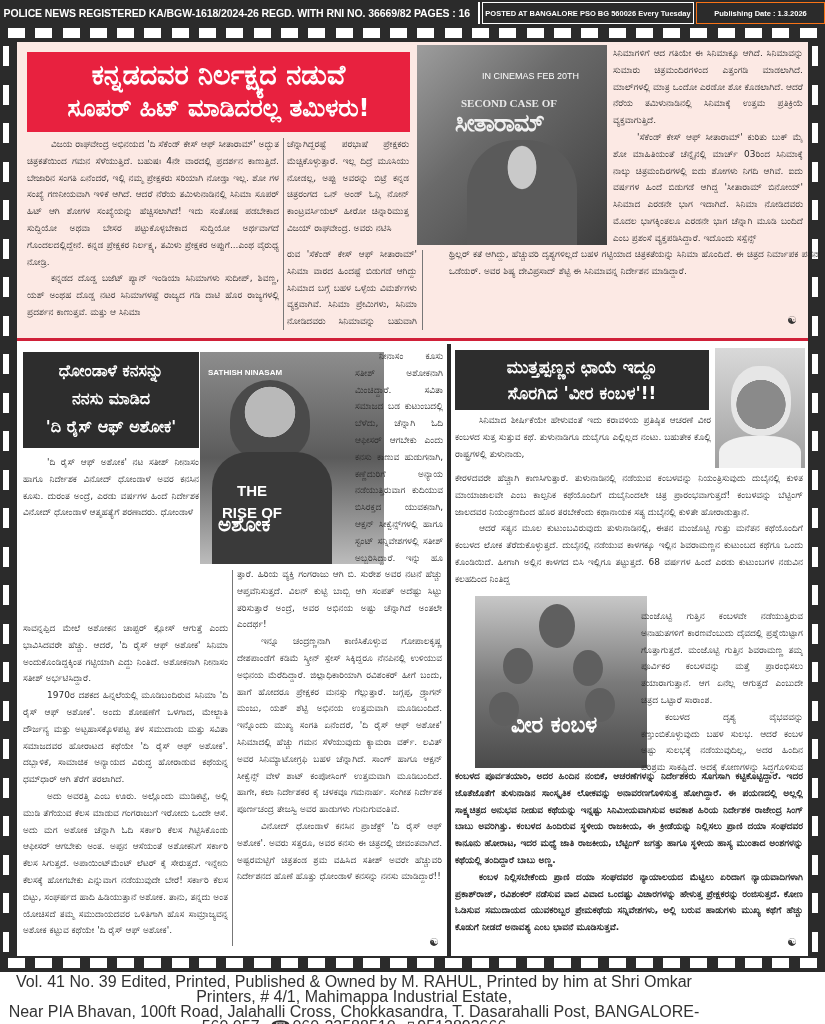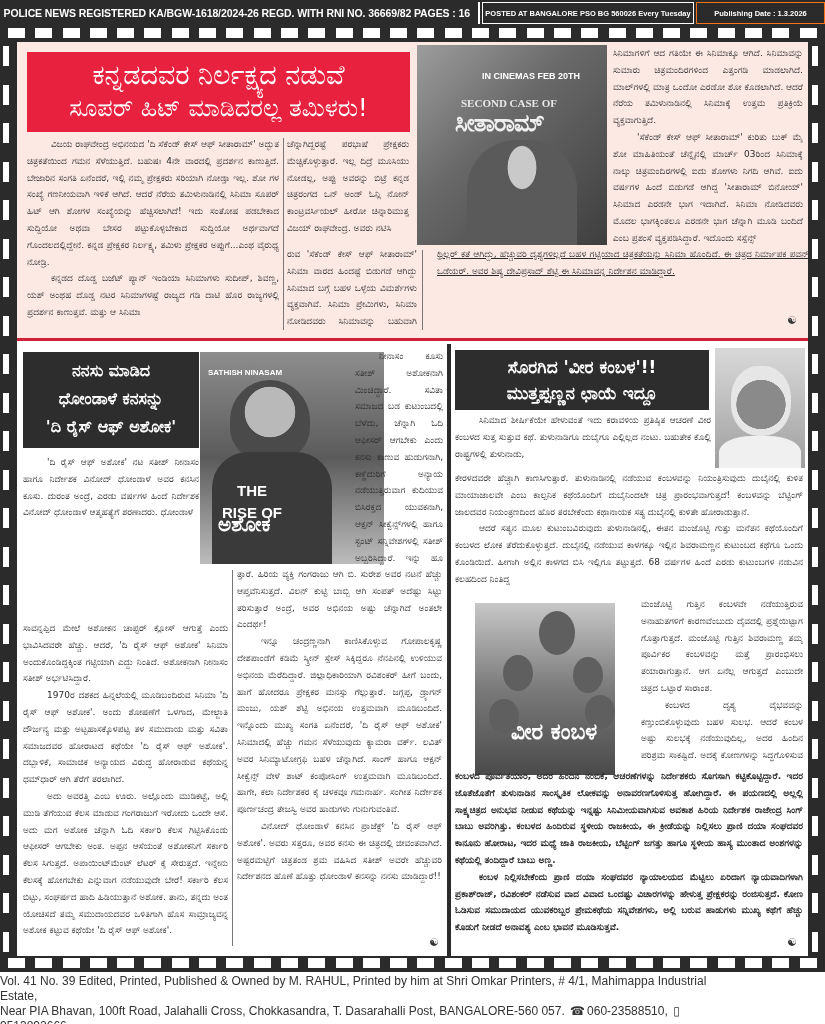--- a/index.html
+++ b/index.html
@@ -20,25 +20,25 @@
   .perf-h { width: 17px; height: 10px; background: #fff; }
   .perf-col { position: absolute; top: 20px; bottom: 20px; width: 10px; display: flex; flex-direction: column; justify-content: space-between; }
   .perf-col.left { left: 3px; }
   .perf-col.right { right: 3px; }
   .perf-v { width: 6px; height: 20px; background: #fff; }
 
   .inner { position: absolute; left: 17px; top: 16px; right: 17px; bottom: 16px; background: #fff; }
 
   
   .top-article { position: absolute; left: 0; top: 0; width: 791px; height: 299px; background: #fce9e4; border-bottom: 3px solid #d02038; }
-  .headline-red { position: absolute; left: 10px; top: 10px; width: 383px; height: 80px; background: #e8213f; color: #fff; font-weight: normal; text-align: center; padding-top: 6px; }
+  .headline-red { position: absolute; left: 10px; top: 10px; width: 383px; height: 80px; background: #e8213f; color: #fff; font-weight: bold; text-align: center; padding-top: 6px; }
   .headline-red .l1 { font-size: 27px; line-height: 34px; }
   .headline-red .l2 { font-size: 24px; line-height: 32px; }
   .top-photo { position: absolute; left: 400px; top: 3px; width: 190px; height: 200px; background: linear-gradient(135deg, #9d9d9d 0%, #6a6a6a 40%, #3e3e3e 100%); overflow: hidden; }
-  .top-photo .poster-date { position: absolute; left: 65px; top: 26px; color: #fff; font-family: "Liberation Sans", sans-serif; font-weight: bold; font-size: 9px; }
+  .top-photo .poster-date { position: absolute; left: 65px; top: 26px; color: #fff; font-family: "Liberation Sans", sans-serif; font-weight: normal; font-size: 9px; }
   .top-photo .poster-title1 { position: absolute; left: 44px; top: 52px; color: #e8e8e8; font-family: "Liberation Serif", serif; font-weight: bold; font-size: 11px; }
   .top-photo .poster-title2 { position: absolute; left: 38px; top: 64px; color: #f0f0f0; font-weight: bold; font-size: 24px; letter-spacing: -1px; }
   .top-photo .figure { position: absolute; left: 50px; top: 95px; width: 110px; height: 110px; background: radial-gradient(ellipse at 50% 25%, #c9c9c9 0 18%, #5a5a5a 19% 100%); border-radius: 45% 45% 0 0; }
 
   .col { position: absolute; font-size: 9px; line-height: 16.8px; color: #2a2a2a; text-align: justify; overflow: hidden; }
   .col p { text-indent: 24px; }
   .top-c1 { left: 10px; top: 94px; width: 252px; height: 196px; }
   .top-c2 { left: 270px; top: 94px; width: 122px; height: 108px; }
   .top-c2b { left: 270px; top: 204px; width: 130px; height: 86px; }
   .top-c3 { left: 596px; top: 3px; width: 190px; height: 204px; }
@@ -64,28 +64,28 @@
   .mid-sep { position: absolute; left: 430px; top: 0; width: 4px; height: 612px; background: #2b2b2b; }
 
   
   .br { position: absolute; left: 436px; top: 0; width: 355px; height: 612px; }
   .br-headline { position: absolute; left: 2px; top: 6px; width: 254px; height: 60px; background: #2d2d2d; color: #fff; font-weight: bold; text-align: center; font-size: 17px; line-height: 26px; padding-top: 4px; }
   .br-photo { position: absolute; left: 262px; top: 4px; width: 90px; height: 120px; background: linear-gradient(180deg, #d9d9d9 0%, #9f9f9f 100%); overflow: hidden; }
   .br-photo .face { position: absolute; left: 16px; top: 18px; width: 60px; height: 70px; border-radius: 45%; background: radial-gradient(circle at 50% 55%, #8a8a8a 0 50%, #e6e6e6 51% 100%); }
   .br-photo .shirt { position: absolute; left: 4px; top: 88px; width: 82px; height: 40px; background: #f0f0f0; border-radius: 40% 40% 0 0; }
   .br-c0 { left: 2px; top: 68px; width: 256px; height: 58px; }
   .br-c1 { left: 2px; top: 126px; width: 348px; height: 124px; }
-  .br-poster { position: absolute; left: 22px; top: 259px; width: 140px; height: 172px; background: linear-gradient(180deg, #c7c7c7 0%, #7a7a7a 50%, #4a4a4a 100%); overflow: hidden; }
+  .br-poster { position: absolute; left: 22px; top: 252px; width: 172px; height: 172px; background: linear-gradient(180deg, #c7c7c7 0%, #7a7a7a 50%, #4a4a4a 100%); overflow: hidden; }
   .br-poster .fig { position: absolute; border-radius: 50%; background: #5f5f5f; }
   .br-poster .title { position: absolute; left: 36px; top: 116px; color: #fff; font-weight: bold; font-size: 22px; }
-  .br-c2 { left: 188px; top: 252px; width: 162px; height: 172px; }
+  .br-c2 { left: 188px; top: 264px; width: 162px; height: 172px; }
   .br-c3 { left: 2px; top: 424px; width: 348px; height: 186px; font-weight: bold; }
 
   
-  .footer { position: absolute; left: 0; top: 972px; width: 708px; height: 52px; font-family: "Liberation Sans", sans-serif; font-size: 12px; color: #333; line-height: 15px; padding-top: 2px; }
+  .footer { position: absolute; left: 0; top: 972px; width: 708px; height: 52px; text-align: center; font-family: "Liberation Sans", sans-serif; font-size: 16px; color: #333; line-height: 15px; padding-top: 2px; }
   .footer .ic { display: inline-block; margin: 0 2px; }
 </style>
 </head>
 <body>
 
 <div class="masthead">
   <div class="mh-main">POLICE NEWS   REGISTERED  KA/BGW-1618/2024-26  REGD. WITH RNI NO. 36669/82  PAGES : 16</div>
   <div class="mh-posted">POSTED AT BANGALORE PSO BG 560026 Every Tuesday</div>
   <div class="mh-date">Publishing Date : 1.3.2026</div>
 </div>
@@ -232,31 +232,31 @@
         <div>ಚೆನ್ನಾಗಿದ್ದರಷ್ಟೆ ಪರಭಾಷೆ ಪ್ರೇಕ್ಷಕರು ಮೆಚ್ಚಿಕೊಳ್ಳುತ್ತಾರೆ. ಇಲ್ಲ ದಿದ್ರೆ ಮೂಸಿಯು ನೋಡಲ್ಲ, ಅಪ್ಪು ಅವರನ್ನು ಬಿಟ್ರೆ ಕನ್ನಡ ಚಿತ್ರರಂಗದ ಒನ್ ಅಂಡ್ ಓನ್ಲಿ ನೋನ್ ಕಾಂಟ್ರವರ್ಸಿಯಲ್ ಹೀರೋ ಚಿನ್ನಾರಿಮುತ್ತ ವಿಜಯ್ ರಾಘವೇಂದ್ರ. ಅವರು ನಟಿಸಿ</div>
       </div>
       <div class="col top-c2b">
         <div>ರುವ 'ಸೆಕೆಂಡ್ ಕೇಸ್ ಆಫ್ ಸೀತಾರಾಮ್' ಸಿನಿಮಾ ವಾರದ ಹಿಂದಷ್ಟೆ ಬಿಡುಗಡೆ ಆಗಿದ್ದು ಸಿನಿಮಾದ ಬಗ್ಗೆ ಬಹಳ ಒಳ್ಳೆಯ ವಿಮರ್ಶೆಗಳು ವ್ಯಕ್ತವಾಗಿವೆ. ಸಿನಿಮಾ ಪ್ರೇಮಿಗಳು, ಸಿನಿಮಾ ನೋಡಿದವರು ಸಿನಿಮಾವನ್ನು ಬಹುವಾಗಿ ಮೆಚ್ಚಿಕೊಂಡಿದ್ದಾರೆ. ಆದರೆ ಈ ಹಿಂದಿನ ಕನ್ನಡದ ಕೆಲ ಒಳ್ಳೆಯ</div>
       </div>
       <div class="vsep" style="left:405px; top:208px; height:80px;"></div>
       <div class="col top-c3">
         <div>ಸಿನಿಮಾಗಳಿಗೆ ಆದ ಗತಿಯೇ ಈ ಸಿನಿಮಾಕ್ಕೂ ಆಗಿದೆ. ಸಿನಿಮಾವನ್ನು ಸುಮಾರು ಚಿತ್ರಮಂದಿರಗಳಿಂದ ಎತ್ತಂಗಡಿ ಮಾಡಲಾಗಿದೆ. ಮಾಲ್‌ಗಳಲ್ಲಿ ಮಾತ್ರ ಒಂದೋ ಎರಡೋ ಶೋ ಕೊಡಲಾಗಿದೆ. ಆದರೆ ನೆರೆಯ ತಮಿಳುನಾಡಿನಲ್ಲಿ ಸಿನಿಮಾಕ್ಕೆ ಉತ್ತಮ ಪ್ರತಿಕ್ರಿಯೆ ವ್ಯಕ್ತವಾಗುತ್ತಿದೆ.</div>
         <p>'ಸೆಕೆಂಡ್ ಕೇಸ್ ಆಫ್ ಸೀತಾರಾಮ್' ಕುರಿತು ಬುಕ್ ಮೈ ಶೋ ಮಾಹಿತಿಯಂತೆ ಚೆನ್ನೈನಲ್ಲಿ ಮಾರ್ಚ್ 03ರಿಂದ ಸಿನಿಮಾಕ್ಕೆ ನಾಲ್ಕು ಚಿತ್ರಮಂದಿರಗಳಲ್ಲಿ ಐದು ಶೋಗಳು ನಿಗದಿ ಆಗಿವೆ. ಐದು ವರ್ಷಗಳ ಹಿಂದೆ ಬಿಡುಗಡೆ ಆಗಿದ್ದ 'ಸೀತಾರಾಮ್ ಬಿನೋಯ್' ಸಿನಿಮಾದ ಎರಡನೇ ಭಾಗ ಇದಾಗಿದೆ. ಸಿನಿಮಾ ನೋಡಿದವರು ಮೊದಲ ಭಾಗಕ್ಕಿಂತಲೂ ಎರಡನೇ ಭಾಗ ಚೆನ್ನಾಗಿ ಮೂಡಿ ಬಂದಿದೆ ಎಂಬ ಪ್ರಶಂಸೆ ವ್ಯಕ್ತಪಡಿಸಿದ್ದಾರೆ. ಇದೊಂದು ಸಸ್ಪೆನ್ಸ್</p>
       </div>
-      <div class="col top-c3b" style="left:420px; width:372px;text-decoration:underline;">
+      <div class="col top-c3b" style="left:432px; width:372px;">
         <div>ಥ್ರಿಲ್ಲರ್ ಕತೆ ಆಗಿದ್ದು, ಹೆಚ್ಚುವರಿ ದೃಶ್ಯಗಳಿಲ್ಲದೆ ಬಹಳ ಗಟ್ಟಿಯಾದ ಚಿತ್ರಕತೆಯನ್ನು ಸಿನಿಮಾ ಹೊಂದಿದೆ. ಈ ಚಿತ್ರದ ನಿರ್ಮಾಪಕ ಪವನ್ ಒಡೆಯರ್. ಅವರ ಶಿಷ್ಯ ದೇವಿಪ್ರಸಾದ್ ಶೆಟ್ಟಿ ಈ ಸಿನಿಮಾವನ್ನ ನಿರ್ದೇಶನ ಮಾಡಿದ್ದಾರೆ.</div>
       </div>
       <div class="yinyang" style="left:770px; top:272px;">☯</div>
     </div>
 
     <div class="section-bottom">
 
       <div class="bl-headline">
+        <div>ಧೋಂಡಾಳೆ ಕನಸನ್ನು</div>
         <div>ನನಸು ಮಾಡಿದ</div>
-        <div>ಧೋಂಡಾಳೆ ಕನಸನ್ನು</div>
         <div>'ದಿ ರೈಸ್ ಆಫ್ ಅಶೋಕ'</div>
       </div>
 
       <div class="bl-poster">
         <div class="name">SATHISH NINASAM</div>
         <div class="head"></div>
         <div class="body"></div>
         <div class="rise">THE RISE OF</div>
         <div class="ashoka">ಅಶೋಕ</div>
       </div>
@@ -277,22 +277,22 @@
         <div>ತ್ತಾರೆ. ಹಿರಿಯ ವ್ಯಕ್ತಿ ಗಂಗರಾಜು ಆಗಿ ಬಿ. ಸುರೇಶ ಅವರ ನಟನೆ ಹೆಚ್ಚು ಆಪ್ತವೆನಿಸುತ್ತದೆ. ವಿಲನ್ ಕುಟ್ಟಿ ಬಾಬ್ಬಿ ಆಗಿ ಸಂಪತ್ ಅದೆಷ್ಟು ಸಿಟ್ಟು ತರಿಸುತ್ತಾರೆ ಅಂದ್ರೆ, ಅವರ ಅಭಿನಯ ಅಷ್ಟು ಚೆನ್ನಾಗಿದೆ ಅಂತಲೇ ಎಂದರ್ಥ!</div>
         <p>ಇನ್ನೂ ಚಂದ್ರಣ್ಣನಾಗಿ ಕಾಣಿಸಿಕೊಳ್ಳುವ ಗೋಪಾಲಕೃಷ್ಣ ದೇಶಪಾಂಡೆಗೆ ಕಡಿಮೆ ಸ್ಕ್ರೀನ್ ಸ್ಪೇಸ್ ಸಿಕ್ಕಿದ್ದರೂ ನೆನಪಿನಲ್ಲಿ ಉಳಿಯುವ ಅಭಿನಯ ಮೆರೆದಿದ್ದಾರೆ. ಜಿಲ್ಲಾಧಿಕಾರಿಯಾಗಿ ರವಿಶಂಕರ್ ಹೀಗೆ ಬಂದು, ಹಾಗೆ ಹೋದರೂ ಪ್ರೇಕ್ಷಕರ ಮನಸ್ಸು ಗೆಲ್ಲುತ್ತಾರೆ. ಜಗ್ಗಪ್ಪ, ಡ್ರ್ಯಾಗನ್ ಮಂಜು, ಯಶ್ ಶೆಟ್ಟಿ ಅಭಿನಯ ಉತ್ತಮವಾಗಿ ಮೂಡಿಬಂದಿದೆ. ಇನ್ನೊಂದು ಮುಖ್ಯ ಸಂಗತಿ ಏನೆಂದರೆ, 'ದಿ ರೈಸ್ ಆಫ್ ಅಶೋಕ' ಸಿನಿಮಾದಲ್ಲಿ ಹೆಚ್ಚು ಗಮನ ಸೆಳೆಯುವುದು ಕ್ಯಾಮರಾ ವರ್ಕ್. ಲವಿತ್ ಅವರ ಸಿನಿಮ್ಯಾಟೋಗ್ರಫಿ ಬಹಳ ಚೆನ್ನಾಗಿದೆ. ಸಾಂಗ್ ಹಾಗೂ ಆಕ್ಷನ್ ಸೀಕ್ವೆನ್ಸ್ ವೇಳೆ ಶಾಟ್ ಕಂಪೋಸಿಂಗ್ ಉತ್ತಮವಾಗಿ ಮೂಡಿಬಂದಿದೆ. ಹಾಗೇ, ಕಲಾ ನಿರ್ದೇಶಕರ ಕೈ ಚಳಕವೂ ಗಮನಾರ್ಹ. ಸಂಗೀತ ನಿರ್ದೇಶಕ ಪೂರ್ಣಚಂದ್ರ ತೇಜಸ್ವಿ ಅವರ ಹಾಡುಗಳು ಗುನುಗುವಂತಿವೆ.</p>
         <p>ವಿನೋದ್ ಧೋಂಡಾಳೆ ಕನಸಿನ ಪ್ರಾಜೆಕ್ಟ್ 'ದಿ ರೈಸ್ ಆಫ್ ಅಶೋಕ'. ಅವರು ಸತ್ತರೂ, ಅವರ ಕನಸು ಈ ಚಿತ್ರದಲ್ಲಿ ಜೀವಂತವಾಗಿದೆ. ಅಷ್ಟರಮಟ್ಟಿಗೆ ಚಿತ್ರತಂಡ ಶ್ರಮ ವಹಿಸಿದ ಸತೀಶ್ ಅವರೇ ಹೆಚ್ಚುವರಿ ನಿರ್ದೇಶನದ ಹೊಣೆ ಹೊತ್ತು ಧೋಂಡಾಳೆ ಕನಸನ್ನು ನನಸು ಮಾಡಿದ್ದಾರೆ!!</p>
       </div>
       <div class="yinyang" style="left:412px; top:592px;">☯</div>
 
       <div class="mid-sep"></div>
 
       <div class="br">
         <div class="br-headline">
+          <div>ಮುತ್ತಪ್ಪಣ್ಣನ ಛಾಯೆ ಇದ್ದೂ</div>
           <div>ಸೊರಗಿದ 'ವೀರ ಕಂಬಳ'!!</div>
-          <div>ಮುತ್ತಪ್ಪಣ್ಣನ ಛಾಯೆ ಇದ್ದೂ</div>
         </div>
         <div class="br-photo">
           <div class="face"></div>
           <div class="shirt"></div>
         </div>
         <div class="col br-c0">
           <p>ಸಿನಿಮಾದ ಶೀರ್ಷಿಕೆಯೇ ಹೇಳುವಂತೆ ಇದು ಕರಾವಳಿಯ ಪ್ರತಿಷ್ಠಿತ ಆಚರಣೆ ವೀರ ಕಂಬಳದ ಸುತ್ತ ಸುತ್ತುವ ಕಥೆ. ತುಳುನಾಡಿಗೂ ದುಬೈಗೂ ಎಲ್ಲಿಲ್ಲದ ನಂಟು. ಬಹುತೇಕ ಕೊಲ್ಲಿ ರಾಷ್ಟ್ರಗಳಲ್ಲಿ ತುಳುನಾಡು,</p>
         </div>
         <div class="col br-c1">
           <div>ಕೇರಳದವರೇ ಹೆಚ್ಚಾಗಿ ಕಾಣಸಿಗುತ್ತಾರೆ. ತುಳುನಾಡಿನಲ್ಲಿ ನಡೆಯುವ ಕಂಬಳವನ್ನು ನಿಯಂತ್ರಿಸುವುದು ದುಬೈನಲ್ಲಿ ಕುಳಿತ ಮಾಯಾಜಾಲವೇ ಎಂಬ ಕಾಲ್ಪನಿಕ ಕಥೆಯೊಂದಿಗೆ ದುಬೈನಿಂದಲೇ ಚಿತ್ರ ಪ್ರಾರಂಭವಾಗುತ್ತದೆ! ಕಂಬಳವನ್ನು ಬೆಟ್ಟಿಂಗ್ ಜಾಲದವರ ನಿಯಂತ್ರಣದಿಂದ ಹೊರ ತರಬೇಕೆಂದು ಕಥಾನಾಯಕ ಸತ್ಯ ದುಬೈನಲ್ಲಿ ಕುಳಿತೇ ಹೋರಾಡುತ್ತಾನೆ.</div>

